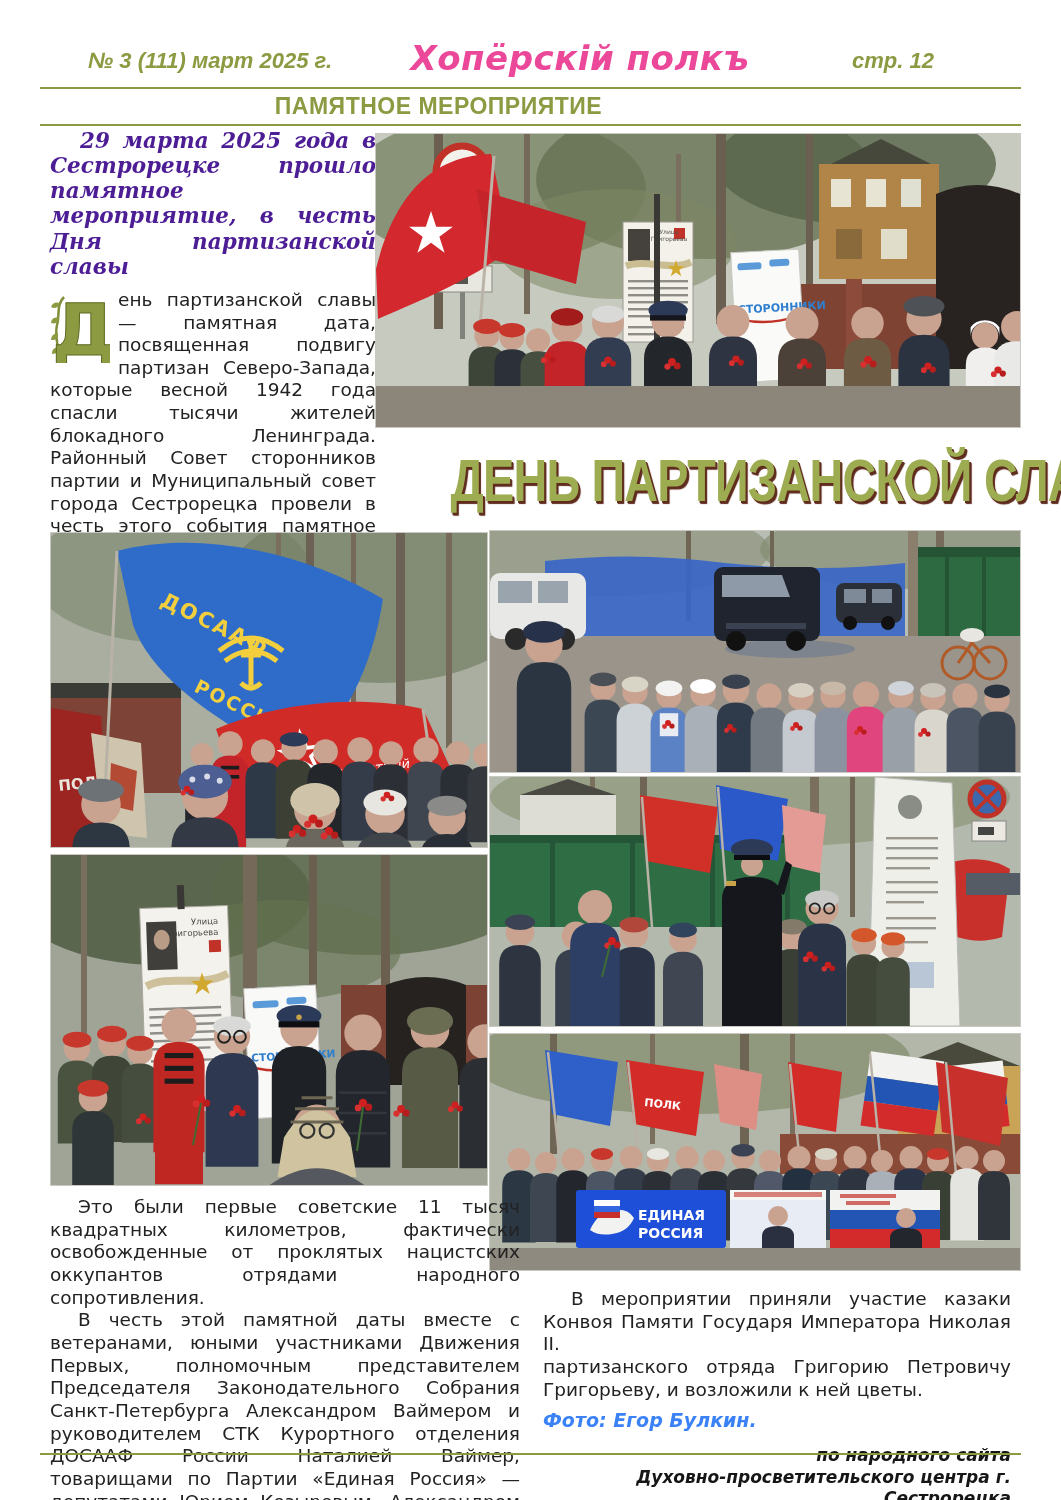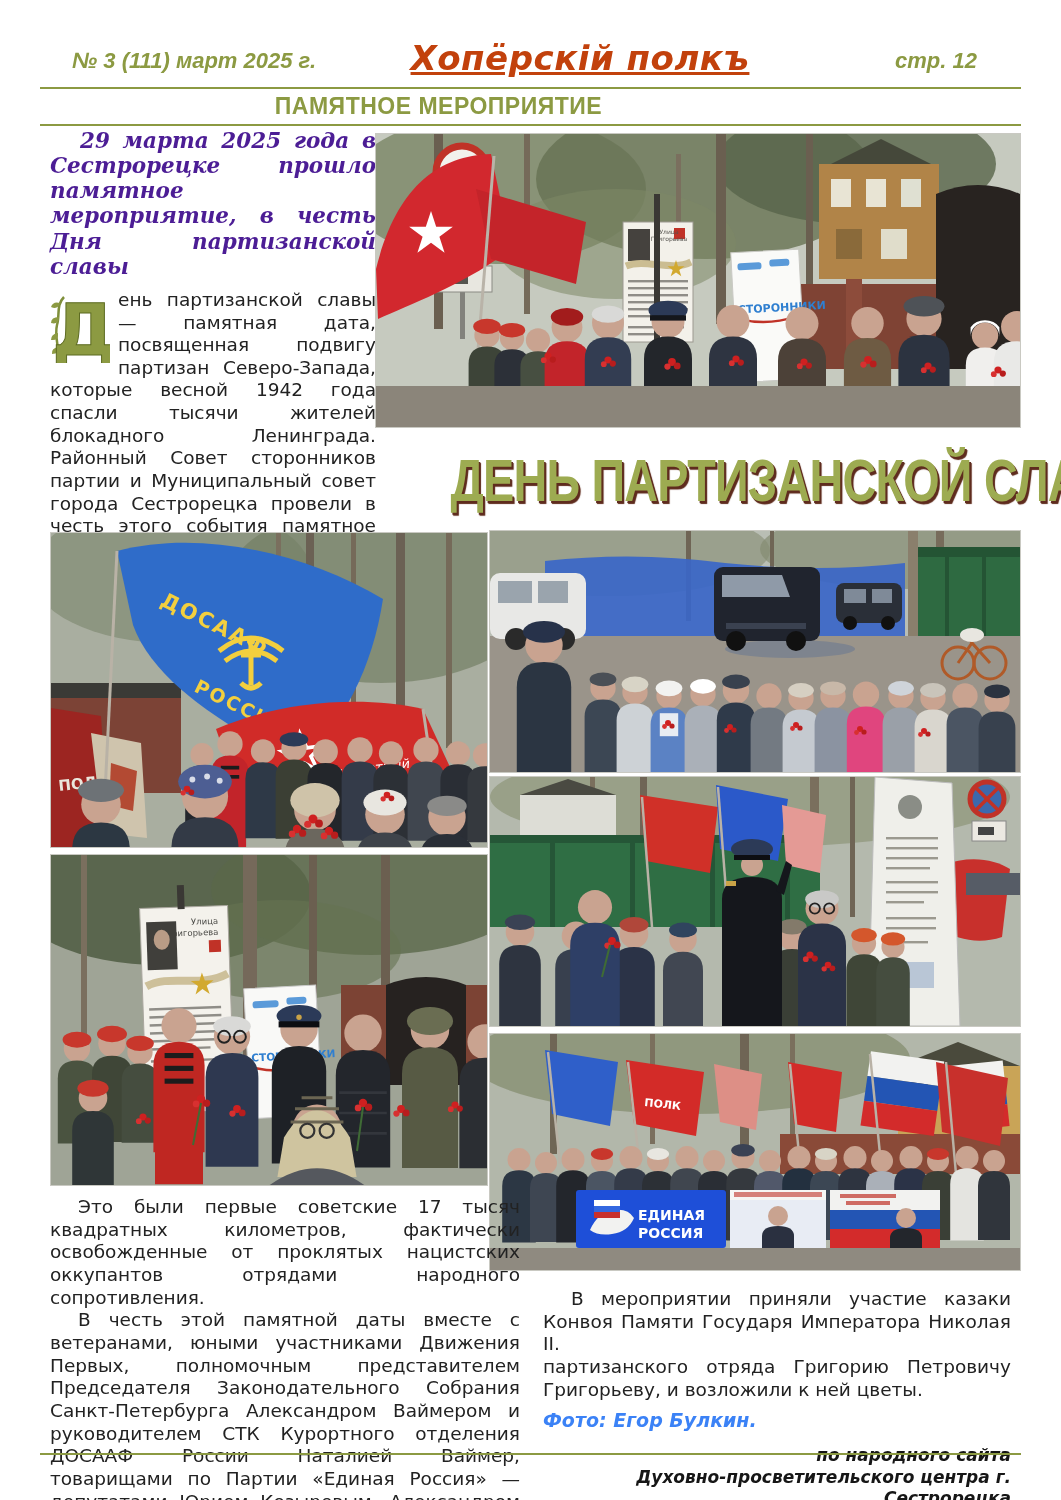--- a/index.html
+++ b/index.html
@@ -1,23 +1,23 @@
 <!DOCTYPE html>
 <html><head>
 <meta charset="utf-8">
 <style>
   html,body{margin:0;padding:0;background:#ffffff;}
   .page{position:relative;width:1061px;height:1500px;background:#fff;overflow:hidden;
         font-family:"DejaVu Sans",sans-serif;color:#1e1e1e;}
   .abs{position:absolute;}
   
-  .issue{left:72px;top:48px;font:italic 700 22px "Liberation Sans",sans-serif;color:#8c9a42;}
+  .issue{left:88px;top:48px;font:italic 700 22px "Liberation Sans",sans-serif;color:#8c9a42;}
   .masthead{left:330px;top:38px;width:500px;text-align:center;
-            font:italic 700 34px "DejaVu Sans",sans-serif;color:#c2410c;letter-spacing:.5px;text-decoration:underline;}
-  .pagenum{left:895px;top:48px;font:italic 700 22px "Liberation Sans",sans-serif;color:#8c9a42;}
+            font:italic 700 34px "DejaVu Sans",sans-serif;color:#ec4899;letter-spacing:.5px;}
+  .pagenum{left:852px;top:48px;font:italic 700 22px "Liberation Sans",sans-serif;color:#8c9a42;}
   .rule{left:40px;width:981px;height:2px;background:#8c9a42;}
   .r1{top:87px}.r2{top:124px}.r3{top:1453px}
   .section-title{left:0;top:93px;width:877px;text-align:center;
                  font:700 23px "Liberation Sans",sans-serif;color:#8c9a42;letter-spacing:.5px;}
   
   .topcol{left:50px;top:128px;width:326px;}
   .lead{margin:0 0 10px 0;font:italic 700 21.5px "DejaVu Serif",serif;line-height:1.17;
         text-align:justify;text-indent:30px;color:#4c1d95;}
   .body-p{margin:0;font-size:18.5px;line-height:1.225;text-align:justify;color:#222;}
   .indent{text-indent:28px;}
@@ -797,21 +797,21 @@
         <rect x="350" y="160" width="56" height="4" fill="#c03227" opacity=".7"></rect>
         <rect x="356" y="167" width="44" height="4" fill="#c03227" opacity=".7"></rect>
         <circle cx="416" cy="184" r="10" fill="#c9a390"></circle>
         <path d="M400 214 V204 Q400 194 416 194 Q432 194 432 204 V214 Z" fill="#23262c"></path>
       </g>
       <rect y="214" width="530" height="22" fill="#8f8a80"></rect>
     </svg>
   </div>
 
   <div class="abs botleft">
-    <p class="body-p indent">Это были первые советские 17 тысяч квадратных километров, фактически освобожденные от проклятых нацистских оккупантов отрядами народного сопротивления.</p>
+    <p class="body-p indent">Это были первые советские 11 тысяч квадратных километров, фактически освобожденные от проклятых нацистских оккупантов отрядами народного сопротивления.</p>
     <p class="body-p indent last-just">В честь этой памятной даты вместе с ветеранами, юными участниками Движения Первых, полномочным представителем Председателя Законодательного Собрания Санкт-Петербурга Александром Ваймером и руководителем СТК Курортного отделения ДОСААФ России Наталией Ваймер, товарищами по Партии «Единая Россия» — депутатами Юрием Козыревым, Александром Сорокиным и Андреем Федоровым в обеденный перерыв собрались у стелы, посвященной Герою Советского Союза, командиру</p>
   </div>
 
   <div class="abs botright">
     <p class="body-p indent">В мероприятии приняли участие казаки Конвоя Памяти Государя Императора Николая II.</p>
     <p class="body-p">партизанского отряда Григорию Петровичу Григорьеву, и возложили к ней цветы.</p>
     <p class="credit">Фото: Егор Булкин.</p>
     <p class="source">
       <span>по народного сайта</span><br>
       <span>Духовно-просветительского центра г. Сестрорецка</span>

